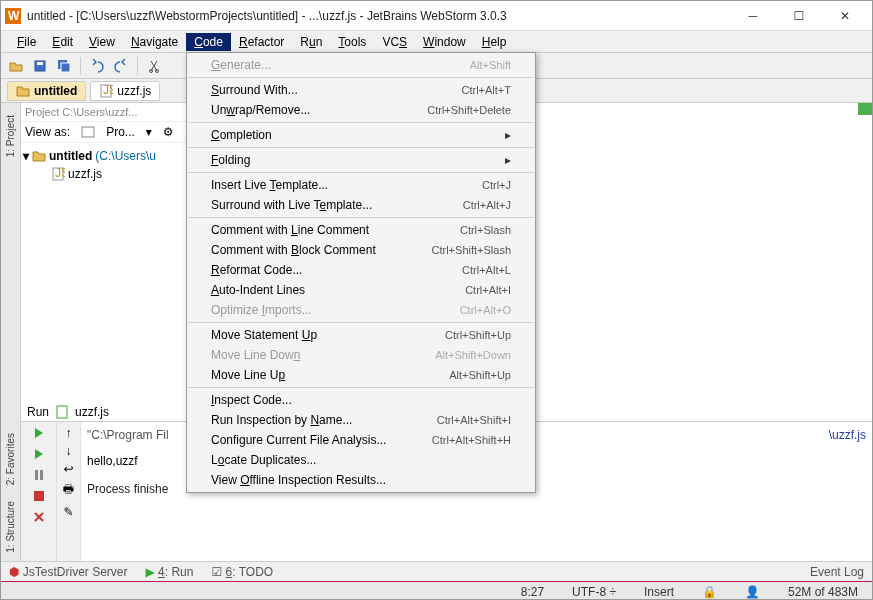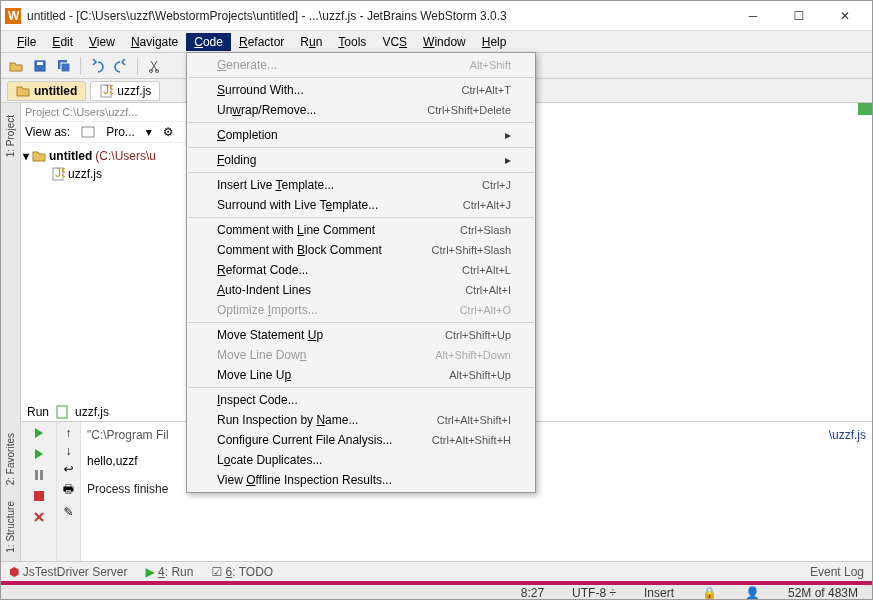--- a/index.html
+++ b/index.html
@@ -36,25 +36,25 @@
 .runpanel { position:absolute; left:20px; right:0; bottom:0; height:140px; background:#fff; border-top:1px solid #ccc; display:flex; }
 .runpanel .rp-hdr { position:absolute; top:-20px; left:0; height:20px; display:flex; align-items:center; gap:6px; padding:0 6px; font-size:11px; }
 .runpanel .rp-left { width:36px; background:#f0f0f0; border-right:1px solid #e0e0e0; display:flex; flex-direction:column; align-items:center; padding:4px 0; gap:4px; }
 .runpanel .rp-left2 { width:24px; background:#f0f0f0; border-right:1px solid #e0e0e0; display:flex; flex-direction:column; align-items:center; padding:4px 0; gap:4px; }
 .runpanel .rp-body { flex:1; font-family:"Consolas","Courier New",monospace; font-size:11px; padding:6px; color:#333; overflow:hidden; }
 .runpanel .rp-body .path { color:#555; }
 .runpanel .rp-body .msg { color:#000; margin-top:12px; }
 .runpanel .rp-body .done { color:#222; margin-top:14px; }
 .bottombar { height:20px; background:#f0f0f0; border-top:1px solid #ccc; display:flex; align-items:center; padding:0 8px; font-size:11px; color:#555; gap:18px; }
 .bottombar .spacer { flex:1; }
-.statusbar { height:20px; background:#e8e8e8; border-top:4px solid #be185d; display:flex; align-items:center; padding:1px 8px; font-size:11px; color:#333; gap:16px; }
+.statusbar { height:20px; background:#e8e8e8; border-top:1px solid #be185d; display:flex; align-items:center; padding:1px 8px; font-size:11px; color:#333; gap:16px; }
 .statusbar .spacer { flex:1; }
 .statusbar .cell { padding:0 6px; }
 .dropdown { position:absolute; left:186px; top:52px; width:350px; background:#f4f4f4; border:1px solid #999; box-shadow:2px 2px 6px rgba(0,0,0,0.3); padding:2px 0; z-index:100; }
-.dropdown .ditem { display:flex; align-items:center; padding:3px 24px 3px 30px; font-size:12px; color:#000; white-space:nowrap;justify-content:flex-end; }
+.dropdown .ditem { display:flex; align-items:center; padding:3px 24px 3px 24px; font-size:12px; color:#000; white-space:nowrap;justify-content:flex-end; }
 .dropdown .ditem.disabled { color:#9a9a9a; }
 .dropdown .ditem .lbl { flex:1; }
 .dropdown .ditem .sc { color:#555; font-size:11px; }
 .dropdown .ditem.disabled .sc { color:#aaa; }
 .dropdown .ditem .arrow { color:#333; }
 .dropdown .dsep { height:1px; background:#d0d0d0; margin:2px 1px; }
 .ul { text-decoration:underline; }
 svg.ic { width:14px; height:14px; }
 .runline { display:flex; align-items:center; gap:4px; }
 .comment-highlight { background:#fdfcec; color:#888; display:inline-block; padding:0 4px; }
@@ -164,21 +164,21 @@
       <span>▾</span>
       <span>⚙</span>
     </div>
     <div class="tree">
       <div class="node root">
         <span>▾</span>
         <svg class="ic" viewBox="0 0 14 14">
             <path d="M1 3h5l1 2h6v7H1z" fill="#e8c060" stroke="#b08020"></path>
           </svg>
         <span>untitled</span>
-        <span style="color:#7f1d1d;font-weight:normal">(C:\Users\u</span>
+        <span style="color:#0369a1;font-weight:normal">(C:\Users\u</span>
       </div>
       <div class="node child">
         <svg class="ic" viewBox="0 0 14 14">
             <rect x="2" y="1" width="10" height="12" fill="#fff" stroke="#999"></rect>
             <text x="4" y="10" font-size="6" fill="#c09020">JS</text>
           </svg>
         <span>uzzf.js</span>
       </div>
     </div>
   </div>

